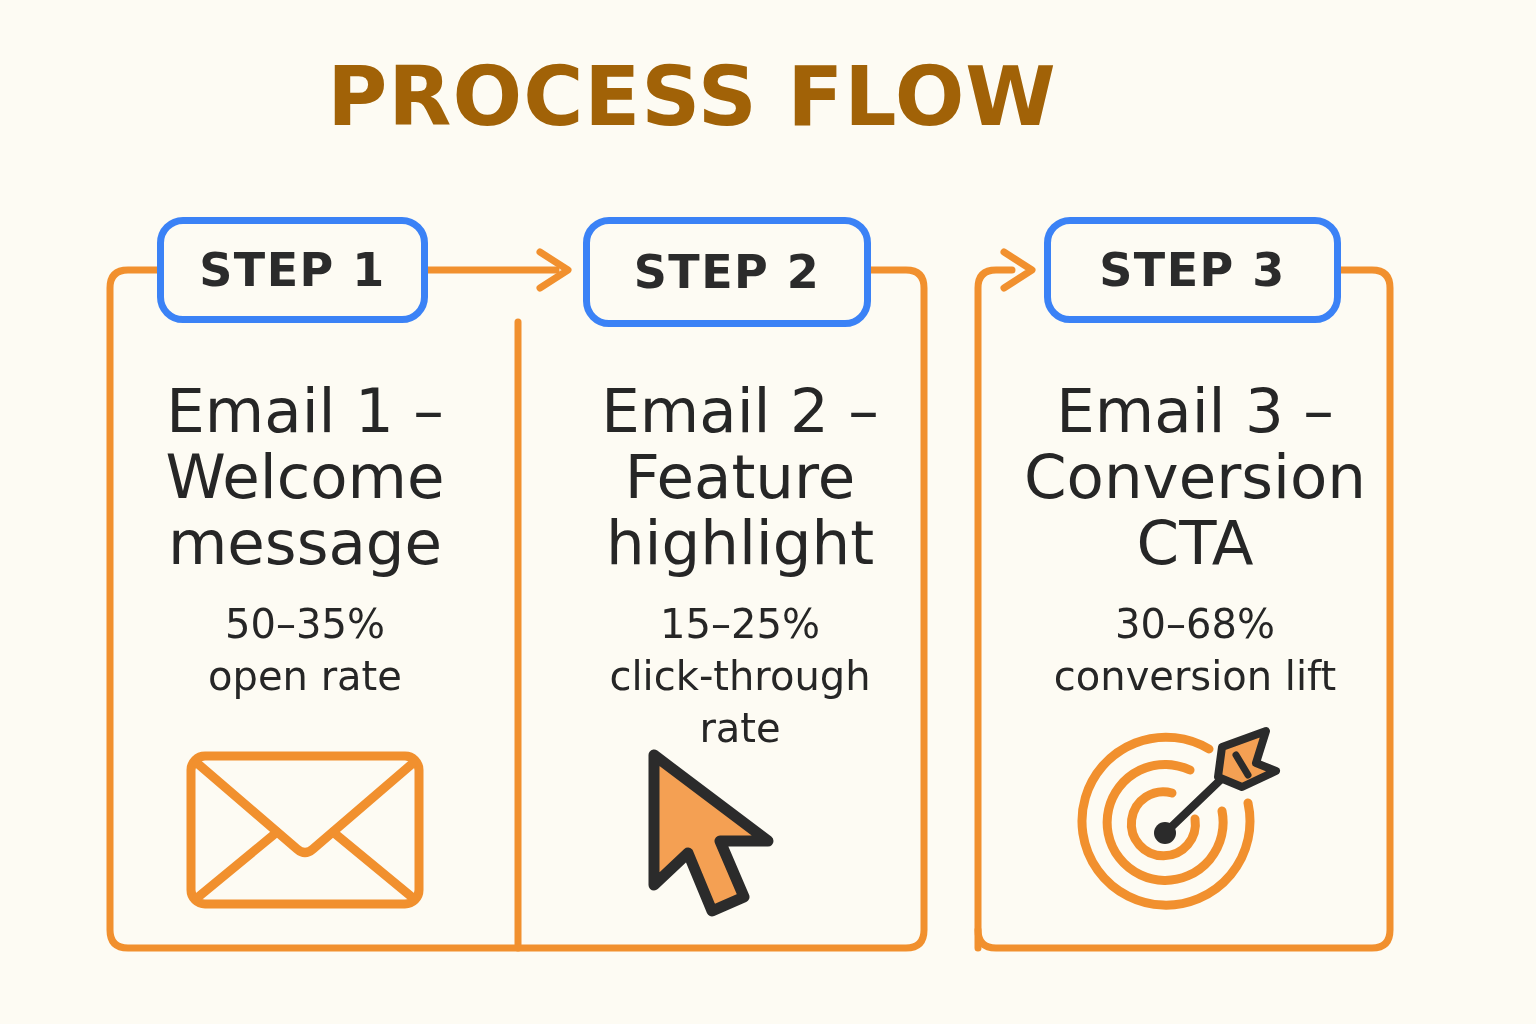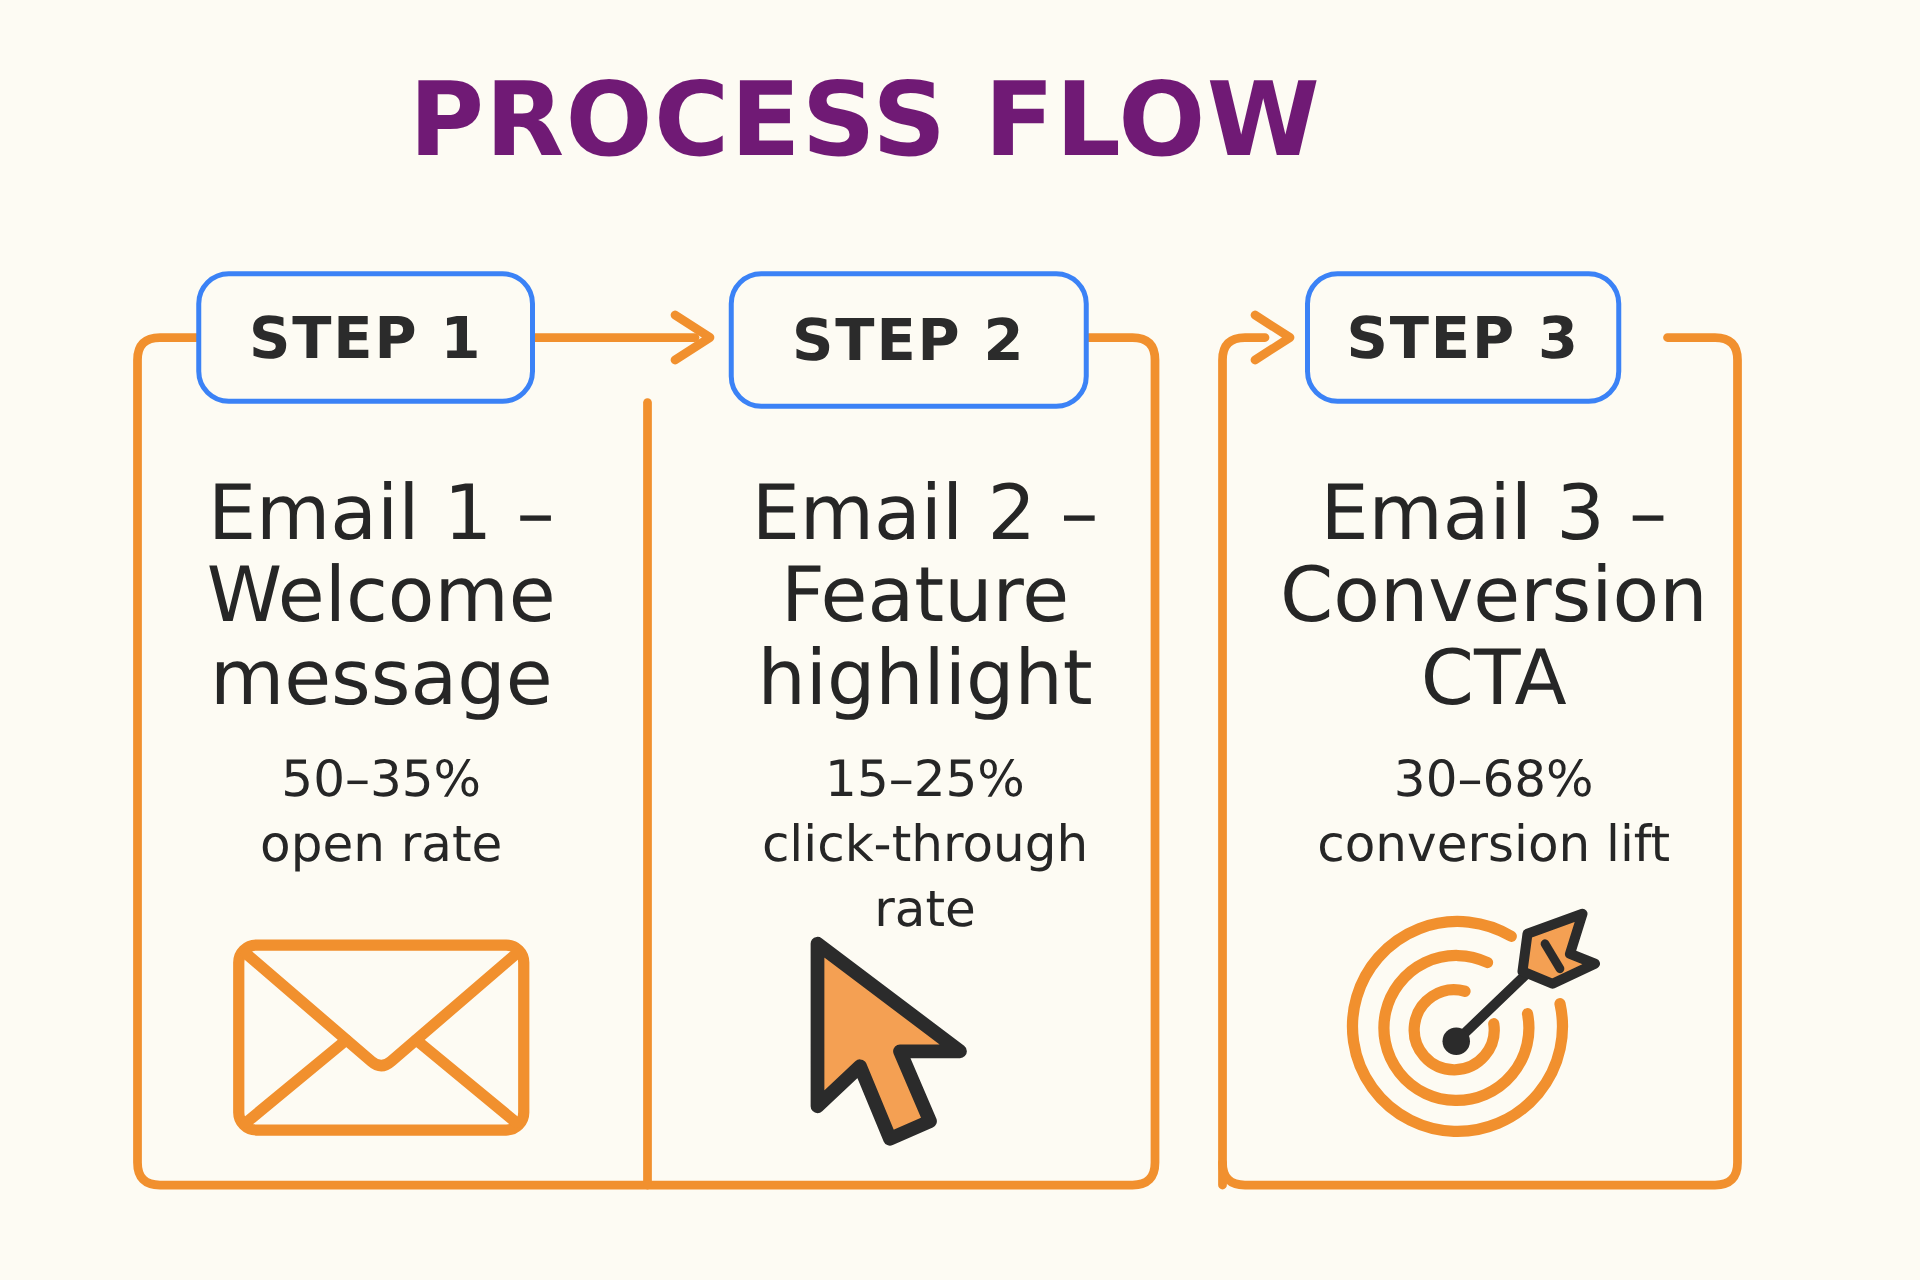--- a/index.html
+++ b/index.html
@@ -24,54 +24,54 @@
   #title {
     position: absolute;
     left: 0;
     top: 56px;
     width: 1384px;
     text-align: center;
     font-size: 82px;
     line-height: 82px;
     font-weight: 800;
     letter-spacing: 1px;
-    color: #701a75;
+    color: #a16207;
     font-family: "DejaVu Sans", "Liberation Sans", sans-serif;
     -webkit-font-smoothing: antialiased;
   }
 
   
   #frames {
     position: absolute;
     left: 0;
     top: 0;
     width: 1536px;
     height: 1024px;
   }
 
   
   .step-badge {
     position: absolute;
     box-sizing: border-box;
-    border: 4px solid #3b82f6;
+    border: 7px solid #3b82f6;
     border-radius: 26px;
     background: #FDFBF3;
     display: flex;
     align-items: center;
     justify-content: center;
   }
   .step-badge-label {
     font-size: 46px;
     font-weight: 800;
     letter-spacing: 1.5px;
     color: #2B2B2B;
   }
   #badge-1 { left: 157px; top: 217px; width: 271px; height: 106px; }
   #badge-2 { left: 583px; top: 217px; width: 288px; height: 110px; }
-  #badge-3 { left: 1044px; top: 217px; width: 253px; height: 106px; }
+  #badge-3 { left: 1044px; top: 217px; width: 297px; height: 106px; }
 
   
   .card-text {
     position: absolute;
     text-align: center;
     color: #262626;
   }
   .card-title {
     font-size: 61px;
     line-height: 66px;

